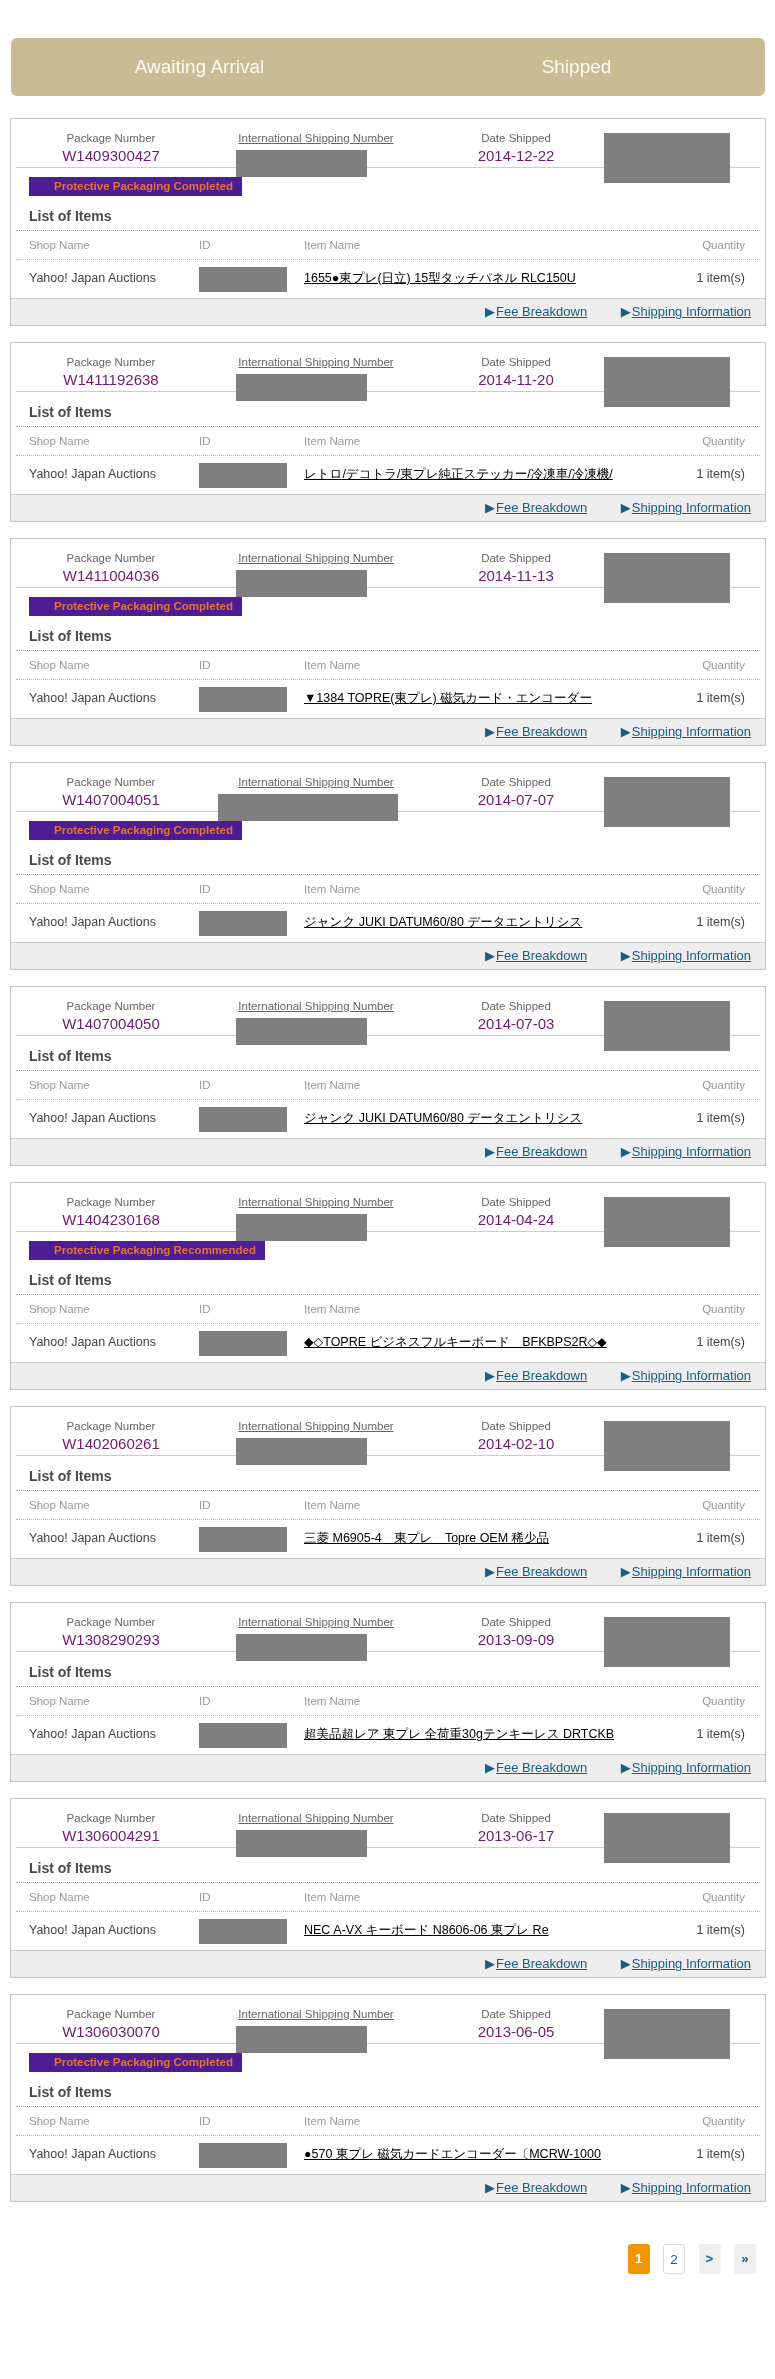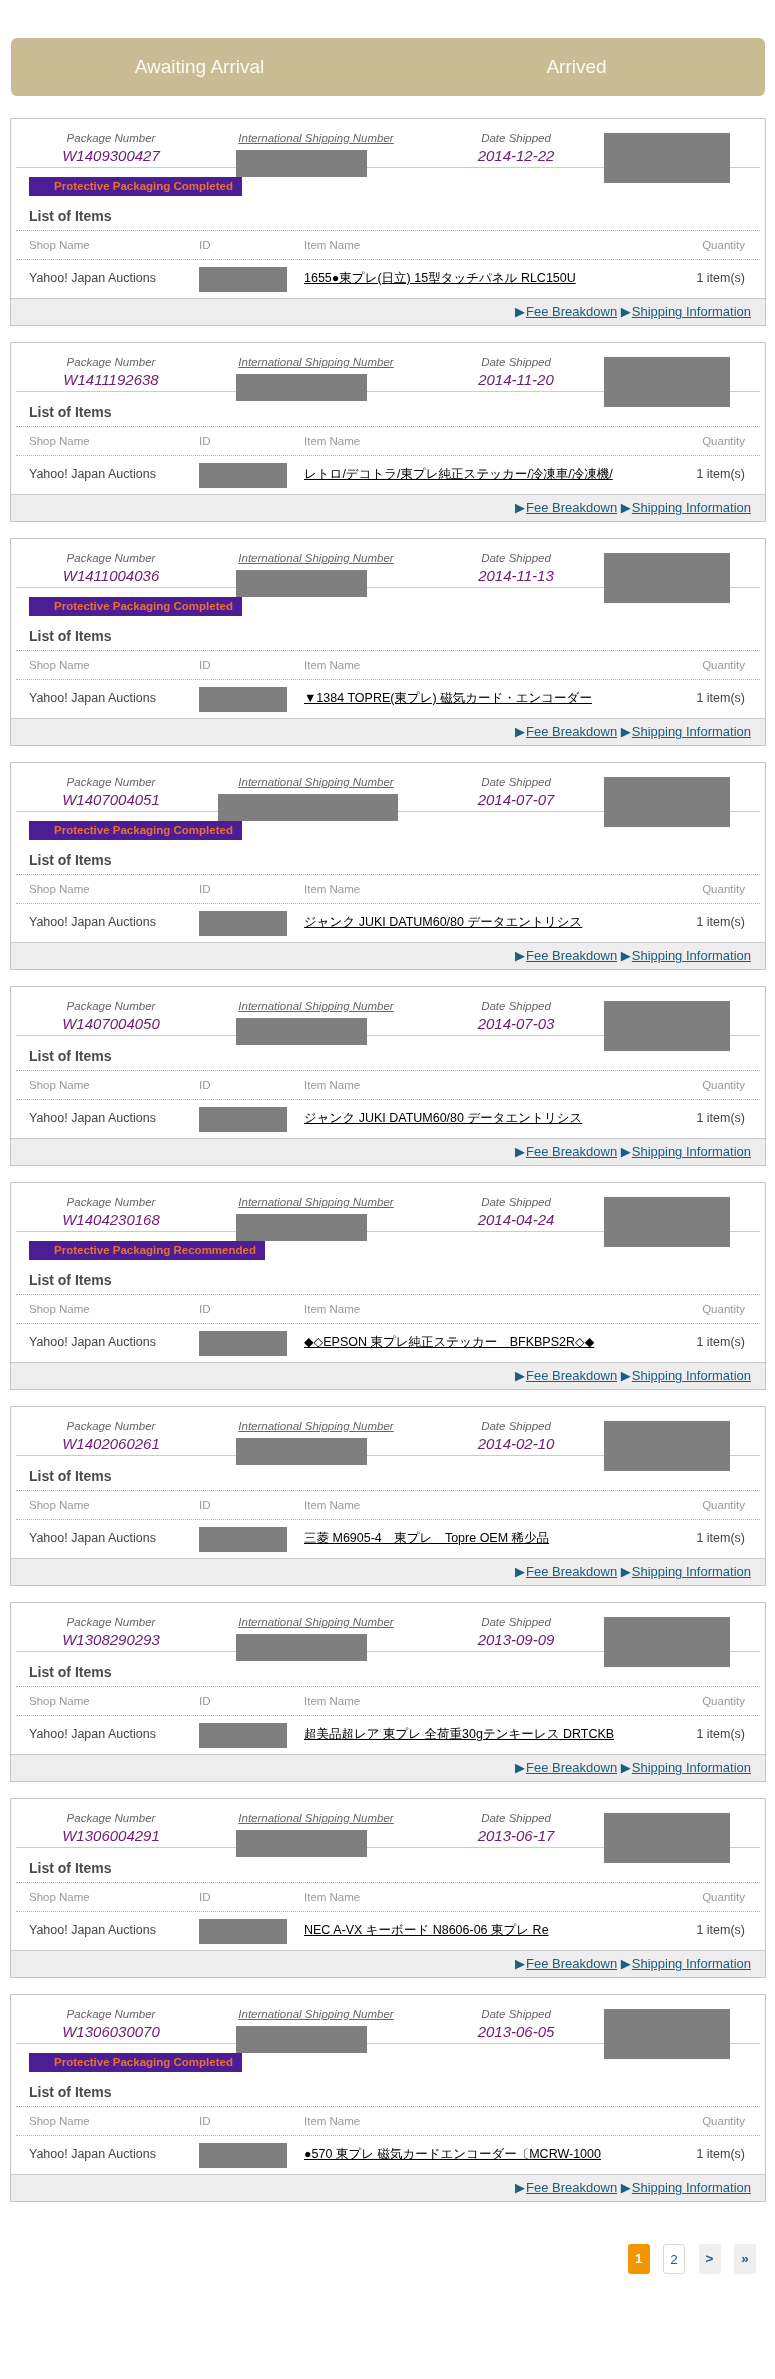--- a/index.html
+++ b/index.html
@@ -42,21 +42,20 @@
     margin: 0 9px 16px 10px;
     border: 1px solid #c6c6c6;
     background: #ffffff;
   }
   .card-header {
     position: relative;
     padding: 13px 18px 0 18px;
     border-bottom: 1px solid #cccccc;
     margin: 0 5px;
     height: 49px;
-    font-style: italic;
   }
   .hdr-col { position: absolute; text-align: center; }
   .hdr-col .lbl { font-size: 11.5px; color: #666666; line-height: 13px; display: block; }
   .hdr-col .val { font-size: 15px; color: #701a75; line-height: 21px; display: block; }
   .col-pkg  { left: 30px;  width: 130px; top: 13px; }
   .col-intl { left: 195px; width: 210px; top: 13px; }
   .col-date { left: 430px; width: 140px; top: 13px; }
   .intl-link {
     color: #2e7d72;
     text-decoration: underline;
@@ -119,20 +118,21 @@
   .card-footer {
     background: #ededed;
     border-top: 1px solid #cccccc;
     padding: 5px 14px 6px 14px;
     text-align: right;
     font-size: 13px;
   }
   .foot-link {
     color: #19607f;
     text-decoration: underline;
+    margin-left: 30px;
     cursor: pointer;
     white-space: nowrap;
   }
   .foot-link .tri { text-decoration: none; display: inline-block; margin-right: 1px; }
 
   
   .pagination {
     margin: 42px 19px 54px 0;
     text-align: right;
   }
@@ -151,21 +151,21 @@
   }
   .pg.current { background: #f29600; color: #ffffff; font-weight: bold; }
   .pg.page2 { background: #ffffff; border: 1px solid #d8d8d8; }
   .pg.arrow { background: #efefef; font-weight: bold; }
 </style>
 </head>
 <body>
 
 <div class="tabbar">
   <div class="tab">Awaiting Arrival</div>
-  <div class="tab">Arrived</div>
+  <div class="tab">Shipped</div>
 </div>
 
 <div class="cards">
   <div class="card">
     <div class="card-header">
       <div class="hdr-col col-pkg">
         <span class="lbl">Package Number</span>
         <span class="val">W1409300427</span>
       </div>
       <div class="hdr-col col-intl">
@@ -410,21 +410,21 @@
       <span class="c-item">Item Name</span>
       <span class="c-qty">Quantity</span>
     </div>
 
     <div class="trow item">
       <span class="c-shop">Yahoo! Japan Auctions</span>
       <span class="c-id">
         <span class="id-box redacted" style="display:inline-block;"></span>
       </span>
       <span class="c-item">
-        <a class="item-link">◆◇EPSON 東プレ純正ステッカー　BFKBPS2R◇◆</a>
+        <a class="item-link">◆◇TOPRE ビジネスフルキーボード　BFKBPS2R◇◆</a>
       </span>
       <span class="c-qty">1 item(s)</span>
     </div>
 
     <div class="card-footer">
       <a class="foot-link"><span class="tri">▶</span><span>Fee Breakdown</span></a>
       <a class="foot-link"><span class="tri">▶</span><span>Shipping Information</span></a>
     </div>
   </div>
 

